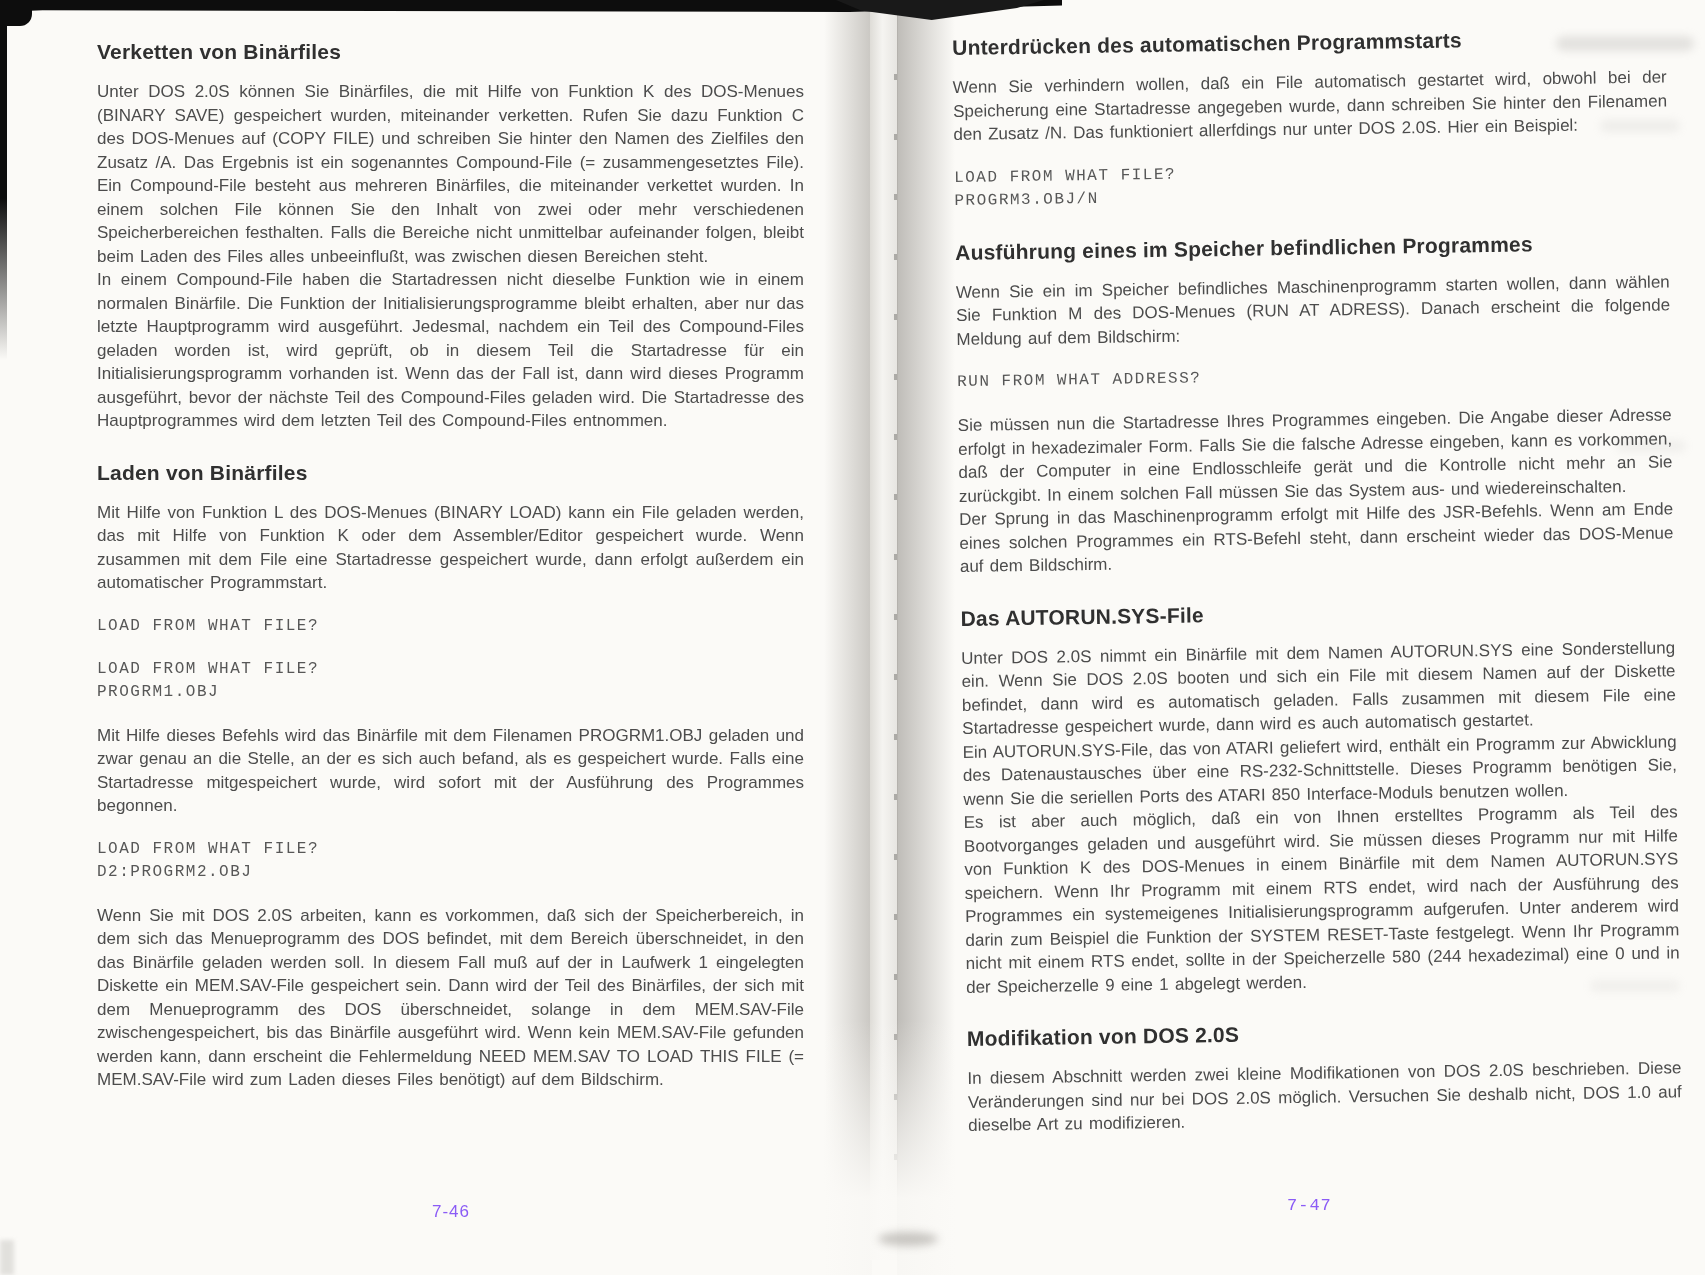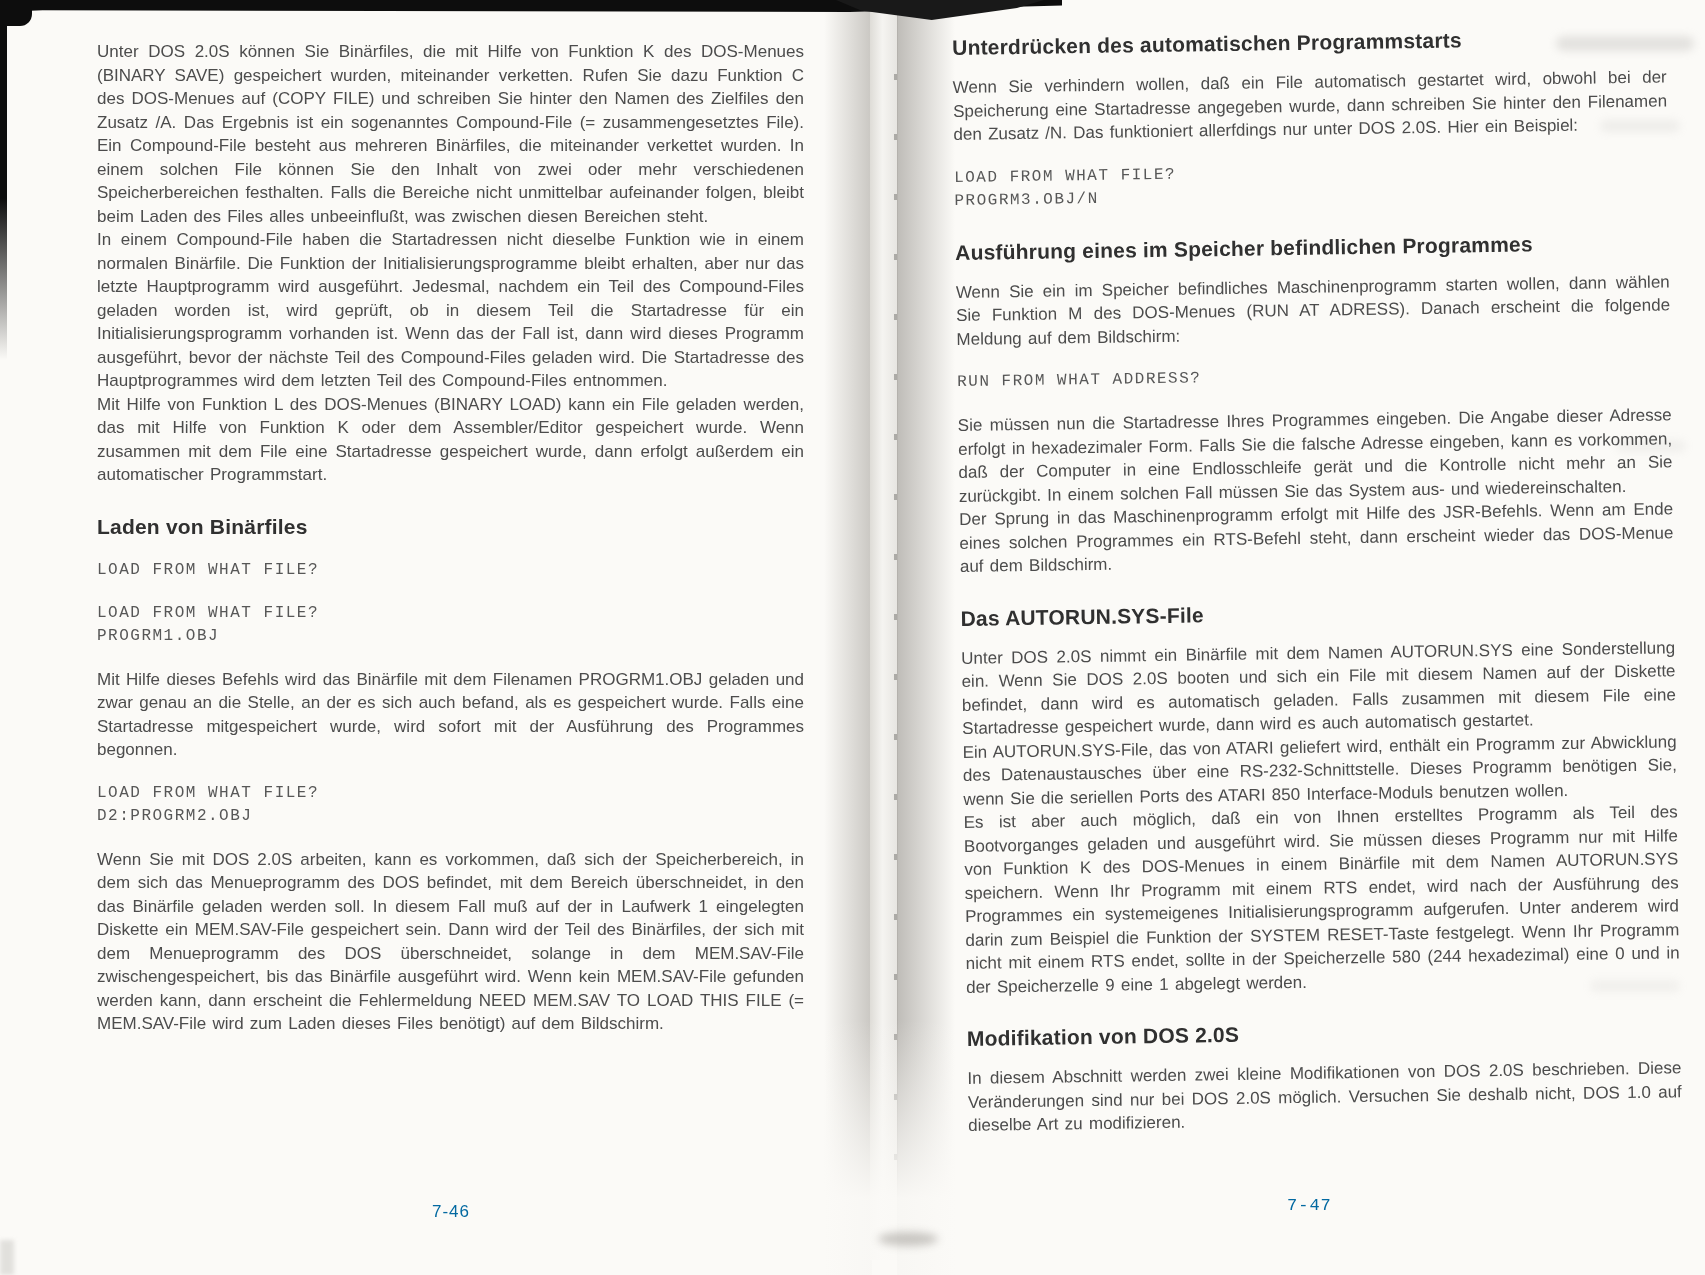--- a/index.html
+++ b/index.html
@@ -23,21 +23,21 @@
     font-size:17px;line-height:23.5px;text-align:justify;
     word-spacing:1.5px;margin:0;
   }
   .block-code{
     font-family:"Liberation Mono", monospace;
     font-size:16px;line-height:23px;color:#575757;
     letter-spacing:1.5px;margin:20px 0;white-space:pre;
   }
 
   .page-footer{
-    position:absolute;font-size:17px;color:#0369a1;letter-spacing:1px;
+    position:absolute;font-size:17px;color:#8b5cf6;letter-spacing:1px;
   }
   #left-footer{left:432px;top:1202px;}
   #right-footer{left:1287px;top:1196px;font-family:Liberation Mono, monospace;}
 
   
   .artifact{position:absolute;pointer-events:none;}
   #scan-edge-top{
     left:0;top:0;width:1062px;height:12px;background:#0d0d0d;
     clip-path:polygon(0 0,100% 0,100% 45%,80% 100%,4% 85%,0 100%);
   }
@@ -94,24 +94,25 @@
 <div class="artifact" id="scan-edge-corner"></div>
 <div class="artifact" id="scan-edge-left"></div>
 <div class="artifact" id="binding-gap-top"></div>
 <div class="artifact bleed" id="bleed-1"></div>
 <div class="artifact bleed" id="bleed-2"></div>
 <div class="artifact bleed" id="bleed-3"></div>
 <div class="artifact bleed" id="bleed-4"></div>
 <div class="artifact" id="bottom-left-smudge"></div>
 
 <div class="page-content" id="left-content">
+    <div class="block block-heading">Verketten von Binärfiles</div>
     <div class="block block-paragraph">Unter DOS 2.0S können Sie Binärfiles, die mit Hilfe von Funktion K des DOS-Menues (BINARY SAVE) gespeichert wurden, miteinander verketten. Rufen Sie dazu Funktion C des DOS-Menues auf (COPY FILE) und schreiben Sie hinter den Namen des Zielfiles den Zusatz /A. Das Ergebnis ist ein sogenanntes Compound-File (= zusammengesetztes File). Ein Compound-File besteht aus mehreren Binärfiles, die miteinander verkettet wurden. In einem solchen File können Sie den Inhalt von zwei oder mehr verschiedenen Speicherbereichen festhalten. Falls die Bereiche nicht unmittelbar aufeinander folgen, bleibt beim Laden des Files alles unbeeinflußt, was zwischen diesen Bereichen steht.</div>
     <div class="block block-paragraph">In einem Compound-File haben die Startadressen nicht dieselbe Funktion wie in einem normalen Binärfile. Die Funktion der Initialisierungsprogramme bleibt erhalten, aber nur das letzte Hauptprogramm wird ausgeführt. Jedesmal, nachdem ein Teil des Compound-Files geladen worden ist, wird geprüft, ob in diesem Teil die Startadresse für ein Initialisierungsprogramm vorhanden ist. Wenn das der Fall ist, dann wird dieses Programm ausgeführt, bevor der nächste Teil des Compound-Files geladen wird. Die Startadresse des Hauptprogrammes wird dem letzten Teil des Compound-Files entnommen.</div>
+    <div class="block block-heading">Laden von Binärfiles</div>
     <div class="block block-paragraph">Mit Hilfe von Funktion L des DOS-Menues (BINARY LOAD) kann ein File geladen werden, das mit Hilfe von Funktion K oder dem Assembler/Editor gespeichert wurde. Wenn zusammen mit dem File eine Startadresse gespeichert wurde, dann erfolgt außerdem ein automatischer Programmstart.</div>
-    <div class="block block-heading">Laden von Binärfiles</div>
     <pre class="block block-code">LOAD FROM WHAT FILE?</pre>
     <pre class="block block-code">LOAD FROM WHAT FILE?
 PROGRM1.OBJ</pre>
     <div class="block block-paragraph">Mit Hilfe dieses Befehls wird das Binärfile mit dem Filenamen PROGRM1.OBJ geladen und zwar genau an die Stelle, an der es sich auch befand, als es gespeichert wurde. Falls eine Startadresse mitgespeichert wurde, wird sofort mit der Ausführung des Programmes begonnen.</div>
     <pre class="block block-code">LOAD FROM WHAT FILE?
 D2:PROGRM2.OBJ</pre>
     <div class="block block-paragraph">Wenn Sie mit DOS 2.0S arbeiten, kann es vorkommen, daß sich der Speicherbereich, in dem sich das Menueprogramm des DOS befindet, mit dem Bereich überschneidet, in den das Binärfile geladen werden soll. In diesem Fall muß auf der in Laufwerk 1 eingelegten Diskette ein MEM.SAV-File gespeichert sein. Dann wird der Teil des Binärfiles, der sich mit dem Menueprogramm des DOS überschneidet, solange in dem MEM.SAV-File zwischengespeichert, bis das Binärfile ausgeführt wird. Wenn kein MEM.SAV-File gefunden werden kann, dann erscheint die Fehlermeldung NEED MEM.SAV TO LOAD THIS FILE (= MEM.SAV-File wird zum Laden dieses Files benötigt) auf dem Bildschirm.</div>
   </div>
 <div class="page-content" id="right-content">
     <div class="block block-heading">Unterdrücken des automatischen Programmstarts</div>

